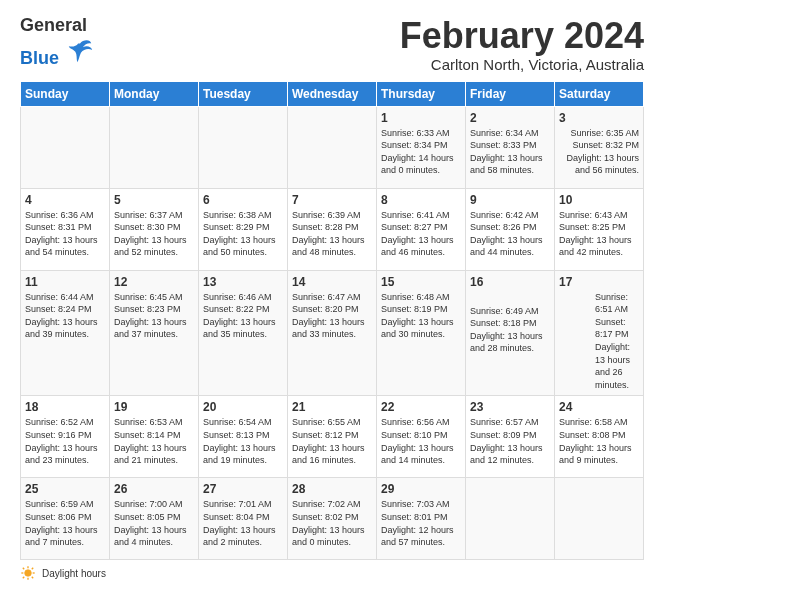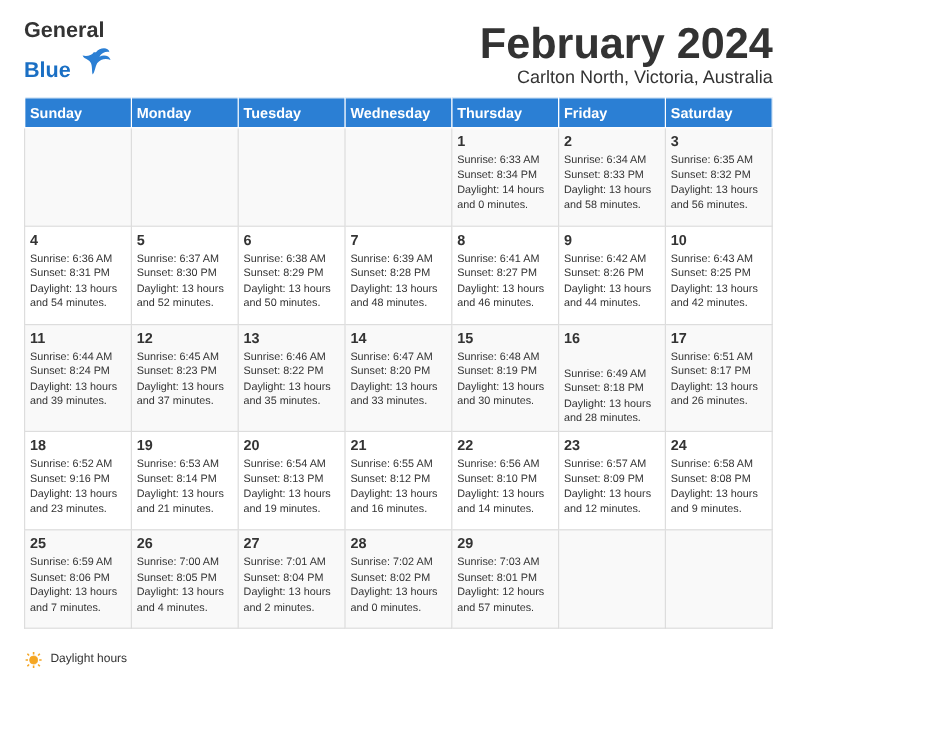--- a/index.html
+++ b/index.html
@@ -90,21 +90,21 @@
     }
     .day-info {
       font-size: 9px;
       line-height: 1.4;
       color: #333;
     }
     .footer {
       display: flex;
       align-items: center;
       gap: 6px;
-      margin-top: 18px;
+      margin-top: 5px;
       font-size: 10px;
       color: #333;
     }
     .sun-icon {
       width: 16px;
       height: 16px;
     }
   </style>
 </head>
 <body>
@@ -157,21 +157,21 @@
           </td>
           <td>
             <span class="day-num">2</span>
             <div class="day-info" style="white-space: pre-line;">Sunrise: 6:34 AM
 Sunset: 8:33 PM
 Daylight: 13 hours
 and 58 minutes.</div>
           </td>
           <td>
             <span class="day-num">3</span>
-            <div class="day-info" style="white-space: pre-line;">Sunrise: 6:35 AM
+            <div class="day-info" style="white-space: pre-line; text-align: right;">Sunrise: 6:35 AM
 Sunset: 8:32 PM
 Daylight: 13 hours
 and 56 minutes.</div>
           </td>
         </tr>
         <tr>
           <td>
             <span class="day-num">4</span>
             <div class="day-info" style="white-space: pre-line;">Sunrise: 6:36 AM
 Sunset: 8:31 PM
@@ -259,21 +259,21 @@
           </td>
           <td>
             <span class="day-num">16</span>
             <div class="day-info" style="white-space: pre-line; margin-top: 16px;">Sunrise: 6:49 AM
 Sunset: 8:18 PM
 Daylight: 13 hours
 and 28 minutes.</div>
           </td>
           <td>
             <span class="day-num">17</span>
-            <div class="day-info" style="white-space: pre-line;">Sunrise: 6:51 AM
+            <div class="day-info" style="white-space: pre-line; margin-left: 36px;">Sunrise: 6:51 AM
 Sunset: 8:17 PM
 Daylight: 13 hours
 and 26 minutes.</div>
           </td>
         </tr>
         <tr>
           <td>
             <span class="day-num">18</span>
             <div class="day-info" style="white-space: pre-line;">Sunrise: 6:52 AM
 Sunset: 9:16 PM

